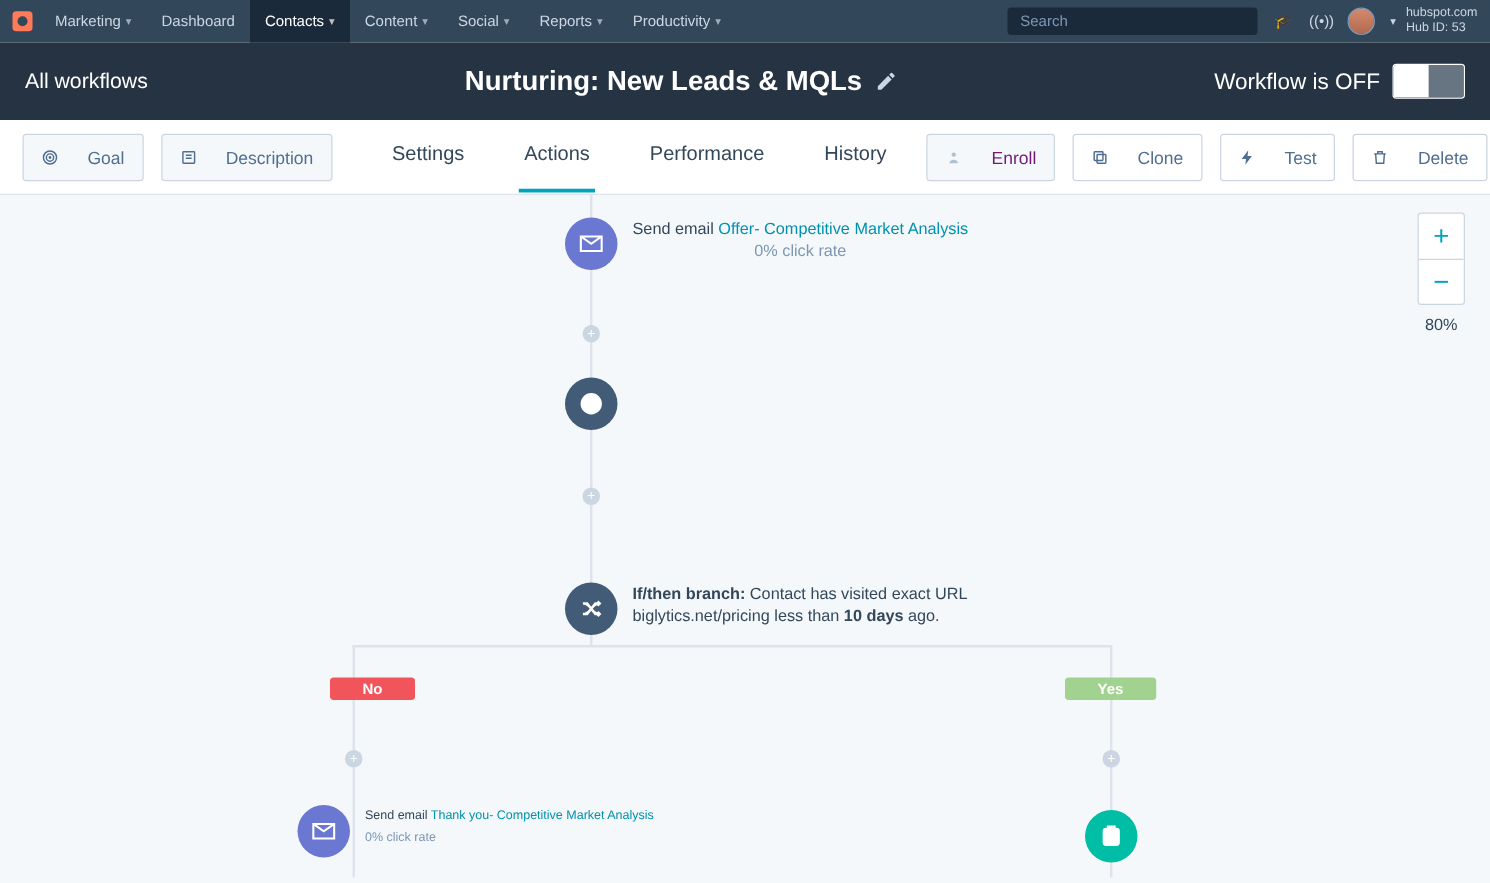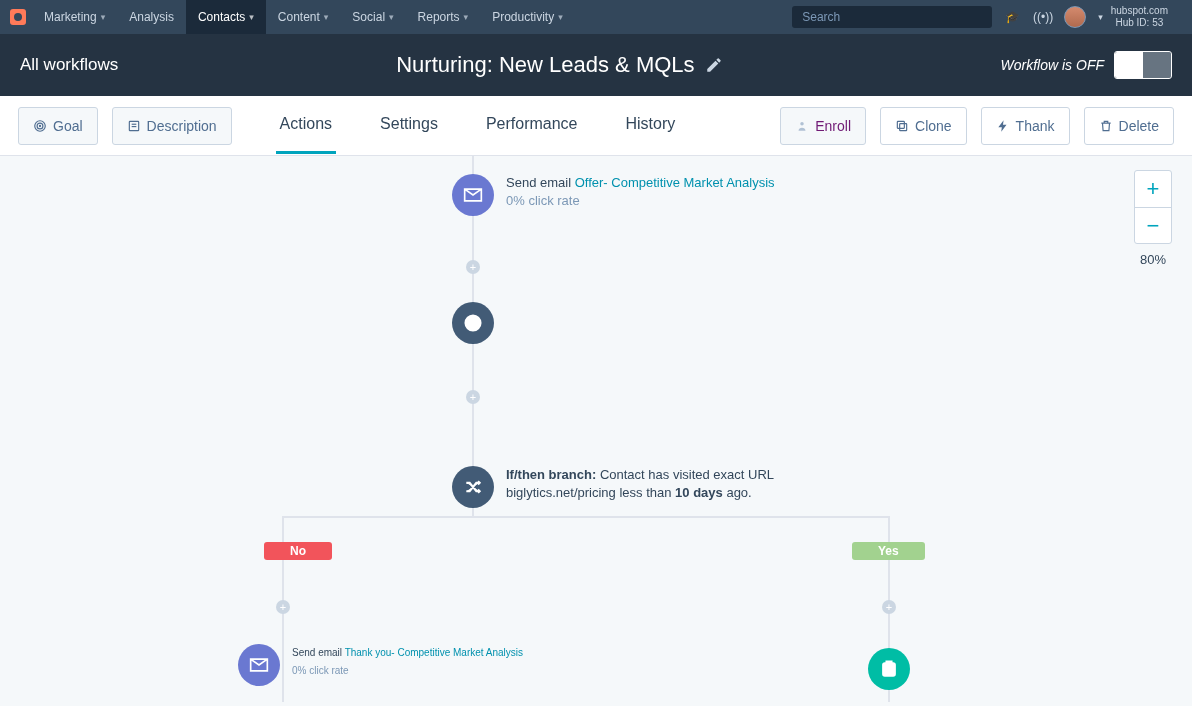--- a/index.html
+++ b/index.html
@@ -10,35 +10,35 @@
 .topnav .logo { width: 16px; height: 16px; margin: 0 6px 0 10px; background: #ff7a59; border-radius: 3px; position: relative; }
 .topnav .logo::after { content: ""; position: absolute; top: 4px; left: 4px; width: 8px; height: 8px; border-radius: 50%; background: #33475b; }
 .topnav-item { padding: 0 12px; height: 34px; display: flex; align-items: center; cursor: pointer; gap: 4px; }
 .topnav-item.active { background: #1b2a3a; color: #fff; }
 .topnav-item .caret { font-size: 9px; opacity: .7; }
 .topnav-spacer { flex: 1; }
 .search-box { background: #1b2a3a; border-radius: 3px; padding: 4px 10px; width: 200px; color: #7c98b6; font-size: 12px; margin-right: 12px; }
 .topnav-icons { display: flex; align-items: center; gap: 12px; margin-right: 8px; }
 .topnav-icon { width: 18px; height: 18px; display:flex; align-items:center; justify-content:center; color:#cbd6e2; }
 .avatar { width: 22px; height: 22px; border-radius: 50%; background: linear-gradient(#d48a6e,#b06a4e); border: 1px solid #7c98b6; }
-.hubinfo { font-size: 10px; line-height: 12px; color: #cbd6e2; margin-right: 24px; text-align: center; }
+.hubinfo { font-size: 10px; line-height: 12px; color: #cbd6e2; margin-right: 10px; text-align: left; }
 
 
 .subheader { height: 62px; background: #253342; display: flex; align-items: center; color: #fff; padding: 0 20px; }
 .subheader-left { font-size: 17px; }
-.subheader-center { flex: 1; text-align: center; font-size: 22px; font-weight: 400; display:flex; align-items:center; justify-content:center; gap:10px;}
-.subheader-right { display: flex; align-items: center; gap: 10px; font-size: 14px; font-style: italic; }
+.subheader-center { flex: 1; text-align: center; font-size: 22px; font-weight: 700; display:flex; align-items:center; justify-content:center; gap:10px;}
+.subheader-right { display: flex; align-items: center; gap: 10px; font-size: 18px; }
 .toggle { display: flex; border: 1px solid #fff; border-radius: 3px; overflow: hidden; }
 .toggle-half { width: 28px; height: 26px; background: #fff; }
 .toggle-half.off { background: #cbd6e2; opacity:.4; }
 .edit-icon { width:18px; height:18px; cursor:pointer; }
 
 
 .toolbar { height: 60px; background: #fff; border-bottom: 1px solid #dfe3eb; display: flex; align-items: center; padding: 0 18px; gap: 14px; }
-.btn { height: 38px; padding: 0 14px; border: 1px solid #cbd6e2; border-radius: 3px; background: #f5f8fa; color: #506e91; font-size: 14px; display: flex; align-items: center; gap: 6px; cursor: pointer; }
+.btn { height: 38px; padding: 0 14px; border: 1px solid #cbd6e2; border-radius: 3px; background: #f5f8fa; color: #506e91; font-size: 14px; display: flex; align-items: center; gap: 23px; cursor: pointer; }
 .btn.ghost { background:#fff; }
 .btn .ic { width:14px; height:14px; }
 .tabs { display: flex; gap: 40px; margin-left: 30px; }
 .tab { font-size: 16px; color: #33475b; padding: 18px 4px; cursor: pointer; border-bottom: 3px solid transparent; }
 .tab.active { border-bottom-color: #00a4bd; font-weight: 500; }
 .toolbar-spacer { flex: 1; }
 .btn.disabled { color: #701a75; background:#f5f8fa; }
 
 
 .canvas { position: relative; width: 100%; height: calc(706px - 34px - 66px - 60px); background: #f5f8fa; overflow: hidden; }
@@ -83,21 +83,21 @@
 </head>
 <body>
 
 <div class="topnav">
   <div class="logo"></div>
   <div class="topnav-item">
       <span>Marketing</span>
       <span class="caret">▾</span>
     </div>
   <div class="topnav-item">
-      <span>Analysis</span>
+      <span>Dashboard</span>
     </div>
   <div class="topnav-item active">
       <span>Contacts</span>
       <span class="caret">▾</span>
     </div>
   <div class="topnav-item">
       <span>Content</span>
       <span class="caret">▾</span>
     </div>
   <div class="topnav-item">
@@ -154,22 +154,22 @@
   </div>
   <div class="btn">
     <svg class="ic" viewBox="0 0 24 24" fill="none" stroke="#506e91" stroke-width="2">
         <rect x="4" y="4" width="16" height="16" rx="1"></rect>
         <line x1="8" y1="9" x2="16" y2="9"></line>
         <line x1="8" y1="13" x2="16" y2="13"></line>
       </svg>
     <span>Description</span>
   </div>
   <div class="tabs">
+    <div class="tab">Settings</div>
     <div class="tab active">Actions</div>
-    <div class="tab">Settings</div>
     <div class="tab">Performance</div>
     <div class="tab">History</div>
   </div>
   <div class="toolbar-spacer"></div>
   <div class="btn disabled">
     <svg class="ic" viewBox="0 0 24 24" fill="#b0c1d4">
         <circle cx="12" cy="8" r="3"></circle>
         <path d="M6 20c0-3 3-5 6-5s6 2 6 5"></path>
       </svg>
     <span>Enroll</span>
@@ -178,21 +178,21 @@
     <svg class="ic" viewBox="0 0 24 24" fill="none" stroke="#506e91" stroke-width="2">
         <rect x="8" y="8" width="12" height="12" rx="1"></rect>
         <rect x="4" y="4" width="12" height="12" rx="1"></rect>
       </svg>
     <span>Clone</span>
   </div>
   <div class="btn ghost">
     <svg class="ic" viewBox="0 0 24 24" fill="#506e91">
         <path d="M13 2L4 14h6l-1 8 9-12h-6l1-8z"></path>
       </svg>
-    <span>Thank</span>
+    <span>Test</span>
   </div>
   <div class="btn ghost">
     <svg class="ic" viewBox="0 0 24 24" fill="none" stroke="#506e91" stroke-width="2">
         <path d="M4 7h16M9 7V4h6v3M6 7l1 13h10l1-13"></path>
       </svg>
     <span>Delete</span>
   </div>
 </div>
 
 <div class="canvas">
@@ -200,21 +200,21 @@
     <div class="zoom-box">
       <div class="zoom-btn">+</div>
       <div class="zoom-btn">−</div>
     </div>
     <div class="zoom-label">80%</div>
   </div>
 
   <div class="flow">
     <div class="vline"></div>
 
-    <div class="node" style="left:452px; top:18px;">
+    <div class="node" style="left:452px; top:18px;text-align:center;">
       <div class="node-icon icon-purple">
         <svg viewBox="0 0 24 24">
             <path d="M2 5h20v14H2z M2 5l10 7 10-7" fill="none" stroke="#fff" stroke-width="2"></path>
           </svg>
       </div>
       <div class="node-text">
         <span>Send email </span><span class="link">Offer- Competitive Market Analysis</span><br>
         <span class="meta">0% click rate</span>
       </div>
     </div>

